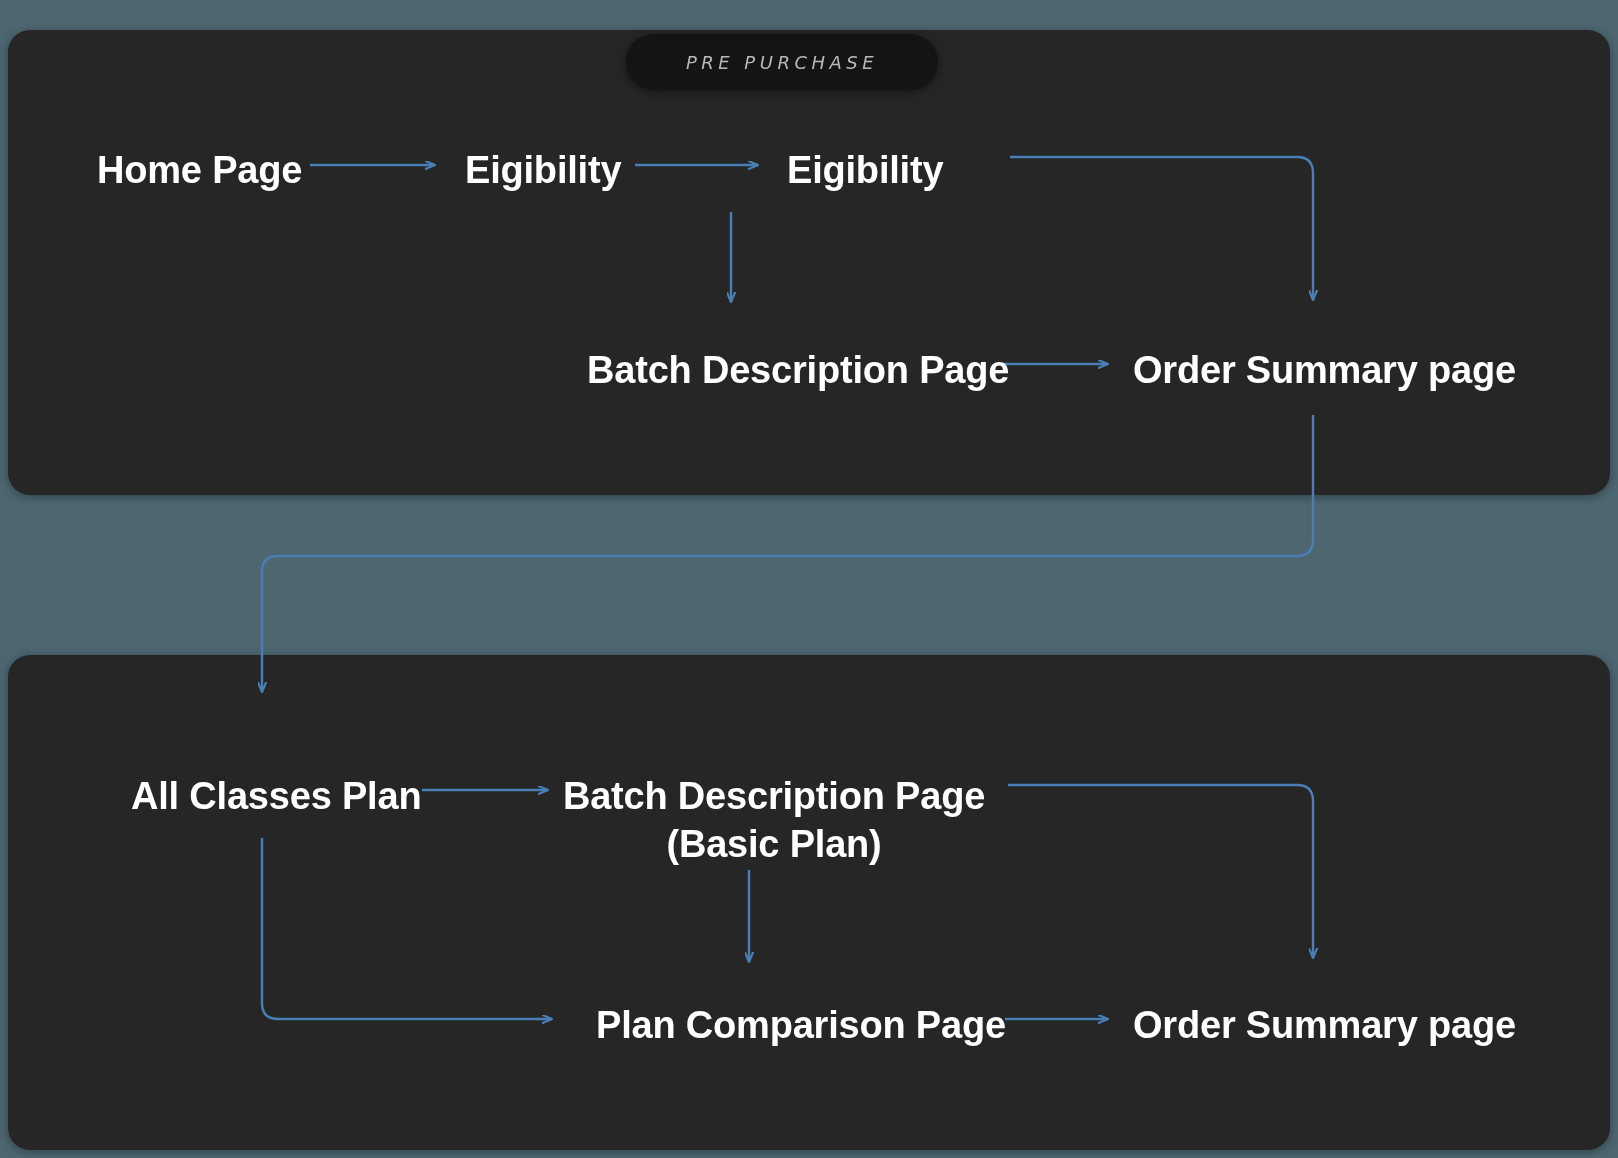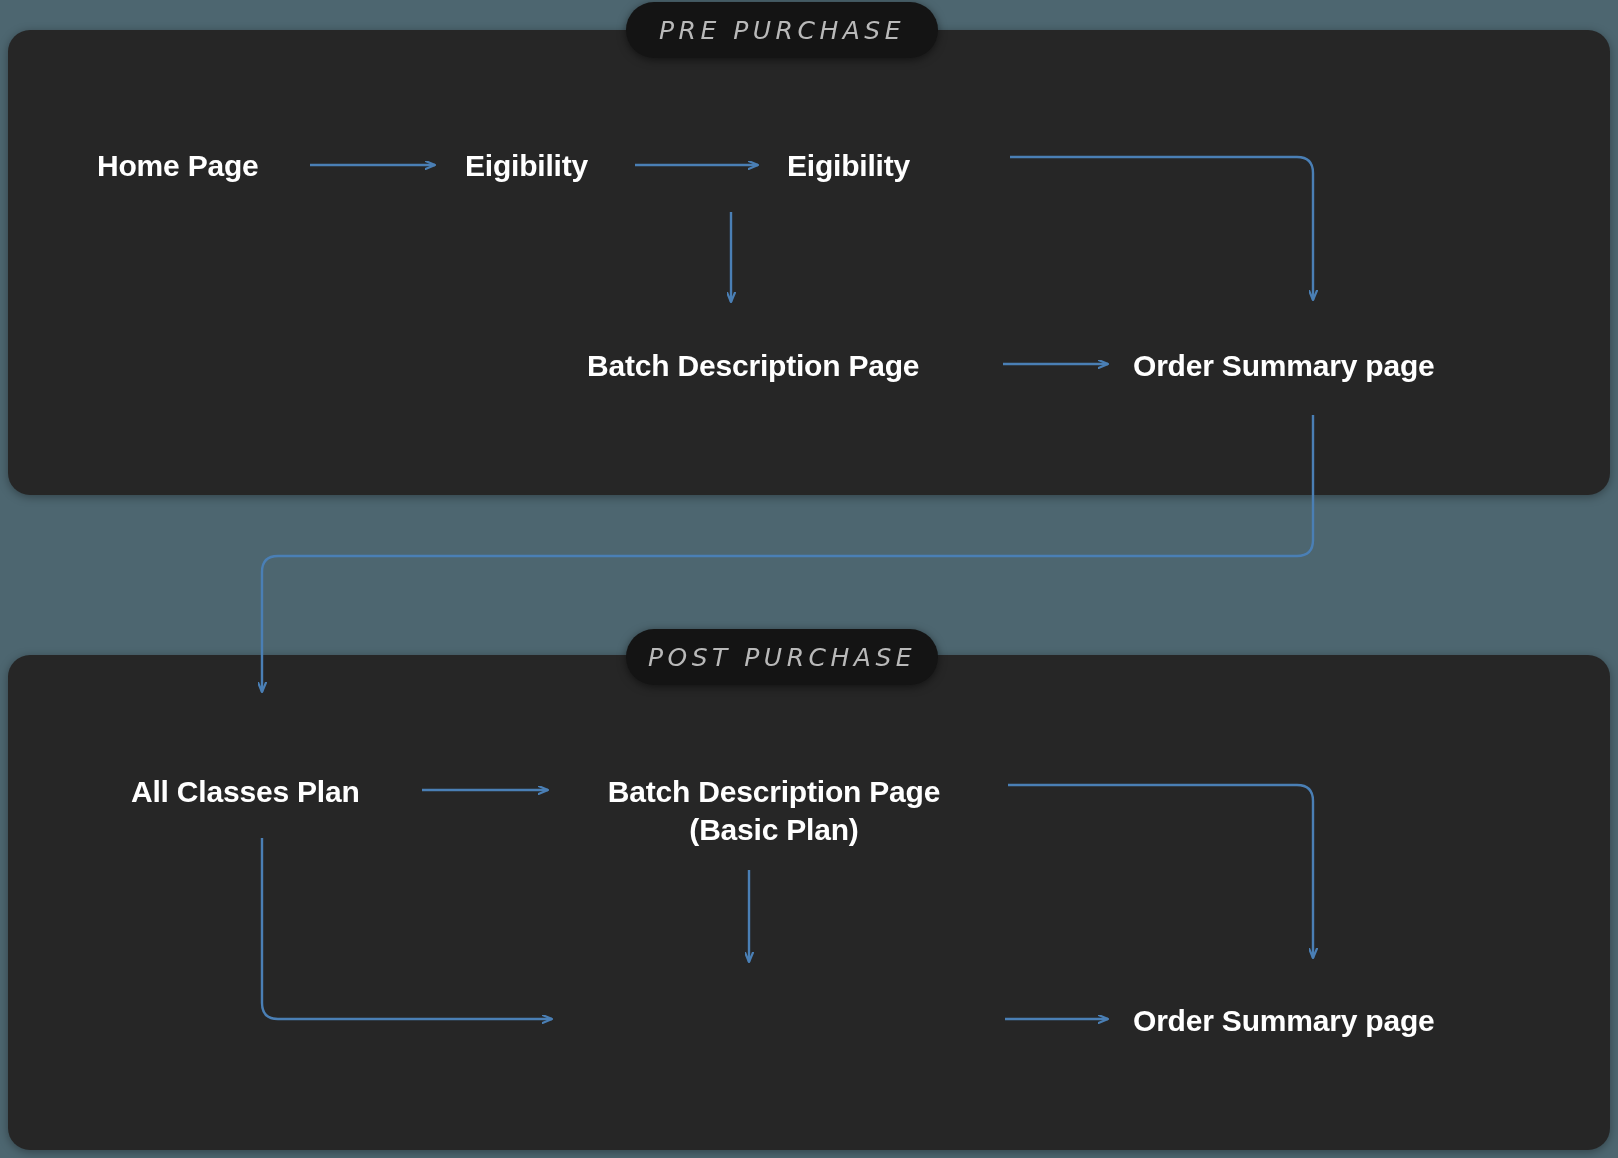--- a/index.html
+++ b/index.html
@@ -37,41 +37,42 @@
     position: absolute;
     background: #141414;
     border-radius: 28px;
     height: 56px;
     display: flex;
     align-items: center;
     justify-content: center;
     color: #b9b9b9;
     font-family: "DejaVu Sans", sans-serif;
     font-style: italic;
-    font-size: 25px;
+    font-size: 18px;
     letter-spacing: 4.5px;
     font-weight: 400;
     box-shadow: 0 2px 8px rgba(0,0,0,0.5);
     z-index: 5;
+    margin-top: 32px;
   }
   #badge-pre {
     left: 626px;
     top: 2px;
     width: 312px;
   }
   #badge-post {
     left: 626px;
     top: 629px;
     width: 312px;
   }
   .node {
     position: absolute;
     color: #ffffff;
     font-weight: 700;
-    font-size: 30px;
+    font-size: 38px;
     line-height: 1.25;
     letter-spacing: -0.2px;
     white-space: pre-line;
     z-index: 3;
   }
   .node.center {
     text-align: center;
     transform: translateX(-50%);
   }
   #edges {
@@ -86,21 +87,20 @@
 </style>
 </head>
 <body>
 
 <div id="canvas">
 
   <div class="panel" id="panel-pre"></div>
   <div class="panel" id="panel-post"></div>
 
   <div class="badge" id="badge-pre">PRE PURCHASE</div>
-  <div class="badge" id="badge-post">POST PURCHASE</div>
 
   <svg id="edges" viewBox="0 0 1618 1158" xmlns="http://www.w3.org/2000/svg">
     <defs>
       <marker id="ah" markerWidth="11" markerHeight="9" refX="10" refY="4.5" orient="auto" markerUnits="userSpaceOnUse">
         <path d="M0.5,0.5 L10,4.5 L0.5,8.5" fill="none" stroke="#4a7fb5" stroke-width="2.2" stroke-linecap="round" stroke-linejoin="round"></path>
       </marker>
     </defs>
     <g fill="none" stroke="#4a7fb5" stroke-width="2.4" marker-end="url(#ah)">
 
       <path d="M310,165 L435,165"></path>
@@ -135,16 +135,17 @@
 
   <div class="node" style="left:587px; top:347px;">Batch Description Page</div>
 
   <div class="node" style="left:1133px; top:347px;">Order Summary page</div>
 
   <div class="node" style="left:131px; top:773px;">All Classes Plan</div>
 
   <div class="node center" style="left:774px; top:773px;">Batch Description Page
 (Basic Plan)</div>
 
+  <div class="node" style="left:596px; top:1002px;">Plan Comparison Page</div>
 
   <div class="node" style="left:1133px; top:1002px;">Order Summary page</div>
 
 </div>
 
 </body></html>

